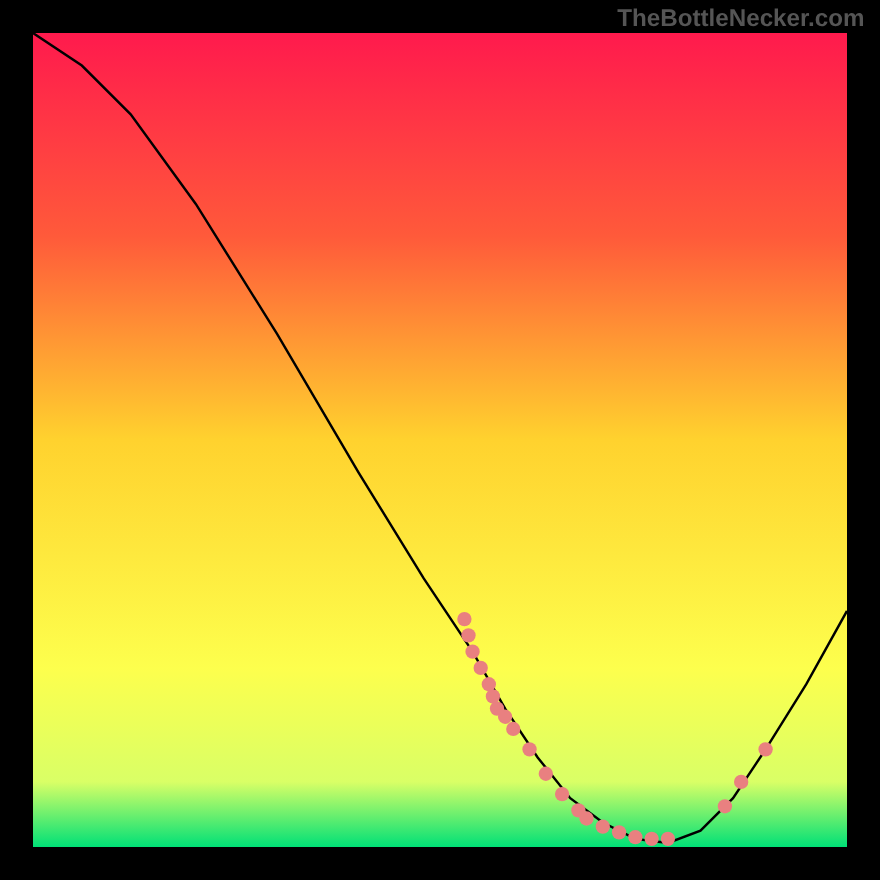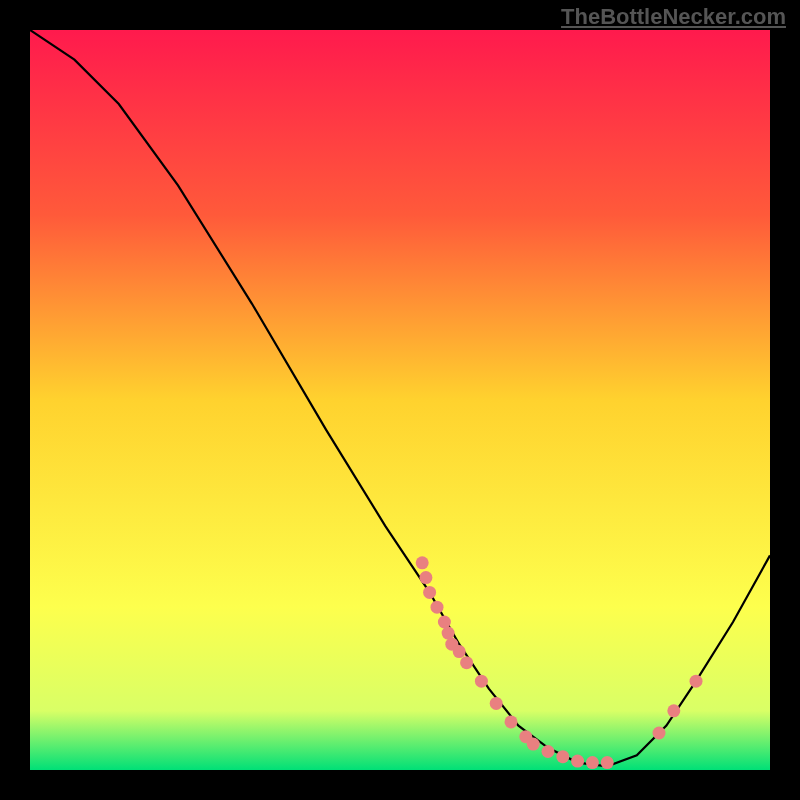--- a/index.html
+++ b/index.html
@@ -12,21 +12,20 @@
     overflow: hidden;
   }
   .watermark {
     position: absolute;
     top: 4px;
     right: 14px;
     color: #555;
     font-size: 22px;
     font-weight: bold;
     z-index: 10;
-    text-decoration: underline;
   }
   .plot-area {
     position: absolute;
     left: 30px;
     top: 30px;
     width: 740px;
     height: 740px;
   }
   .plot-svg {
     width: 100%;

